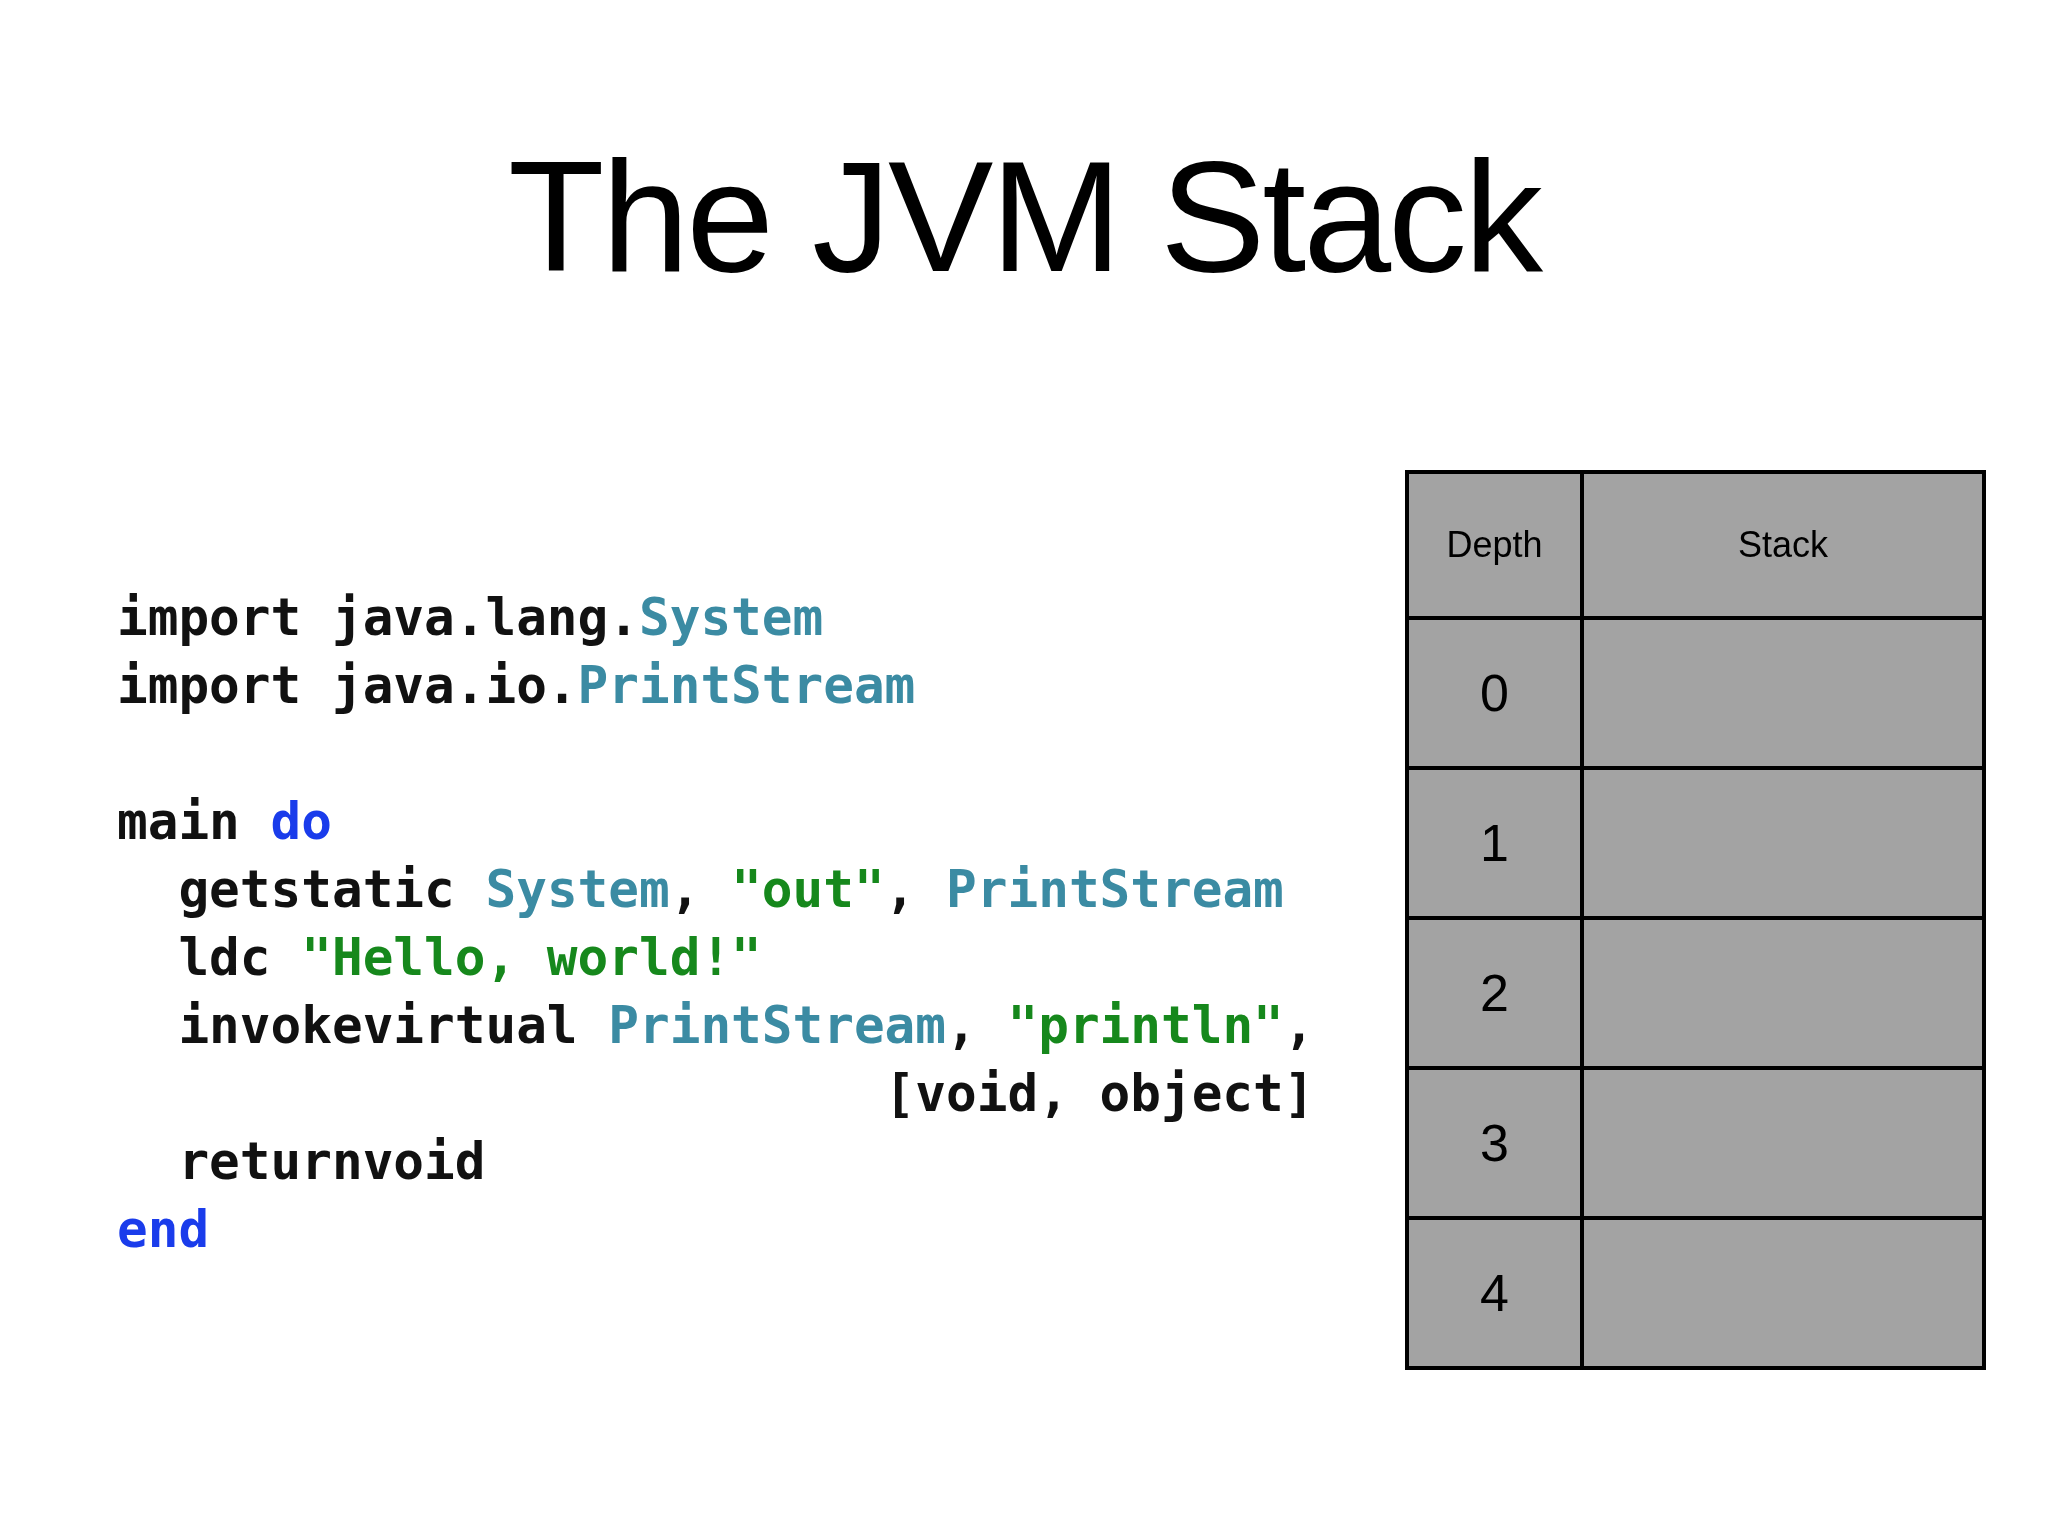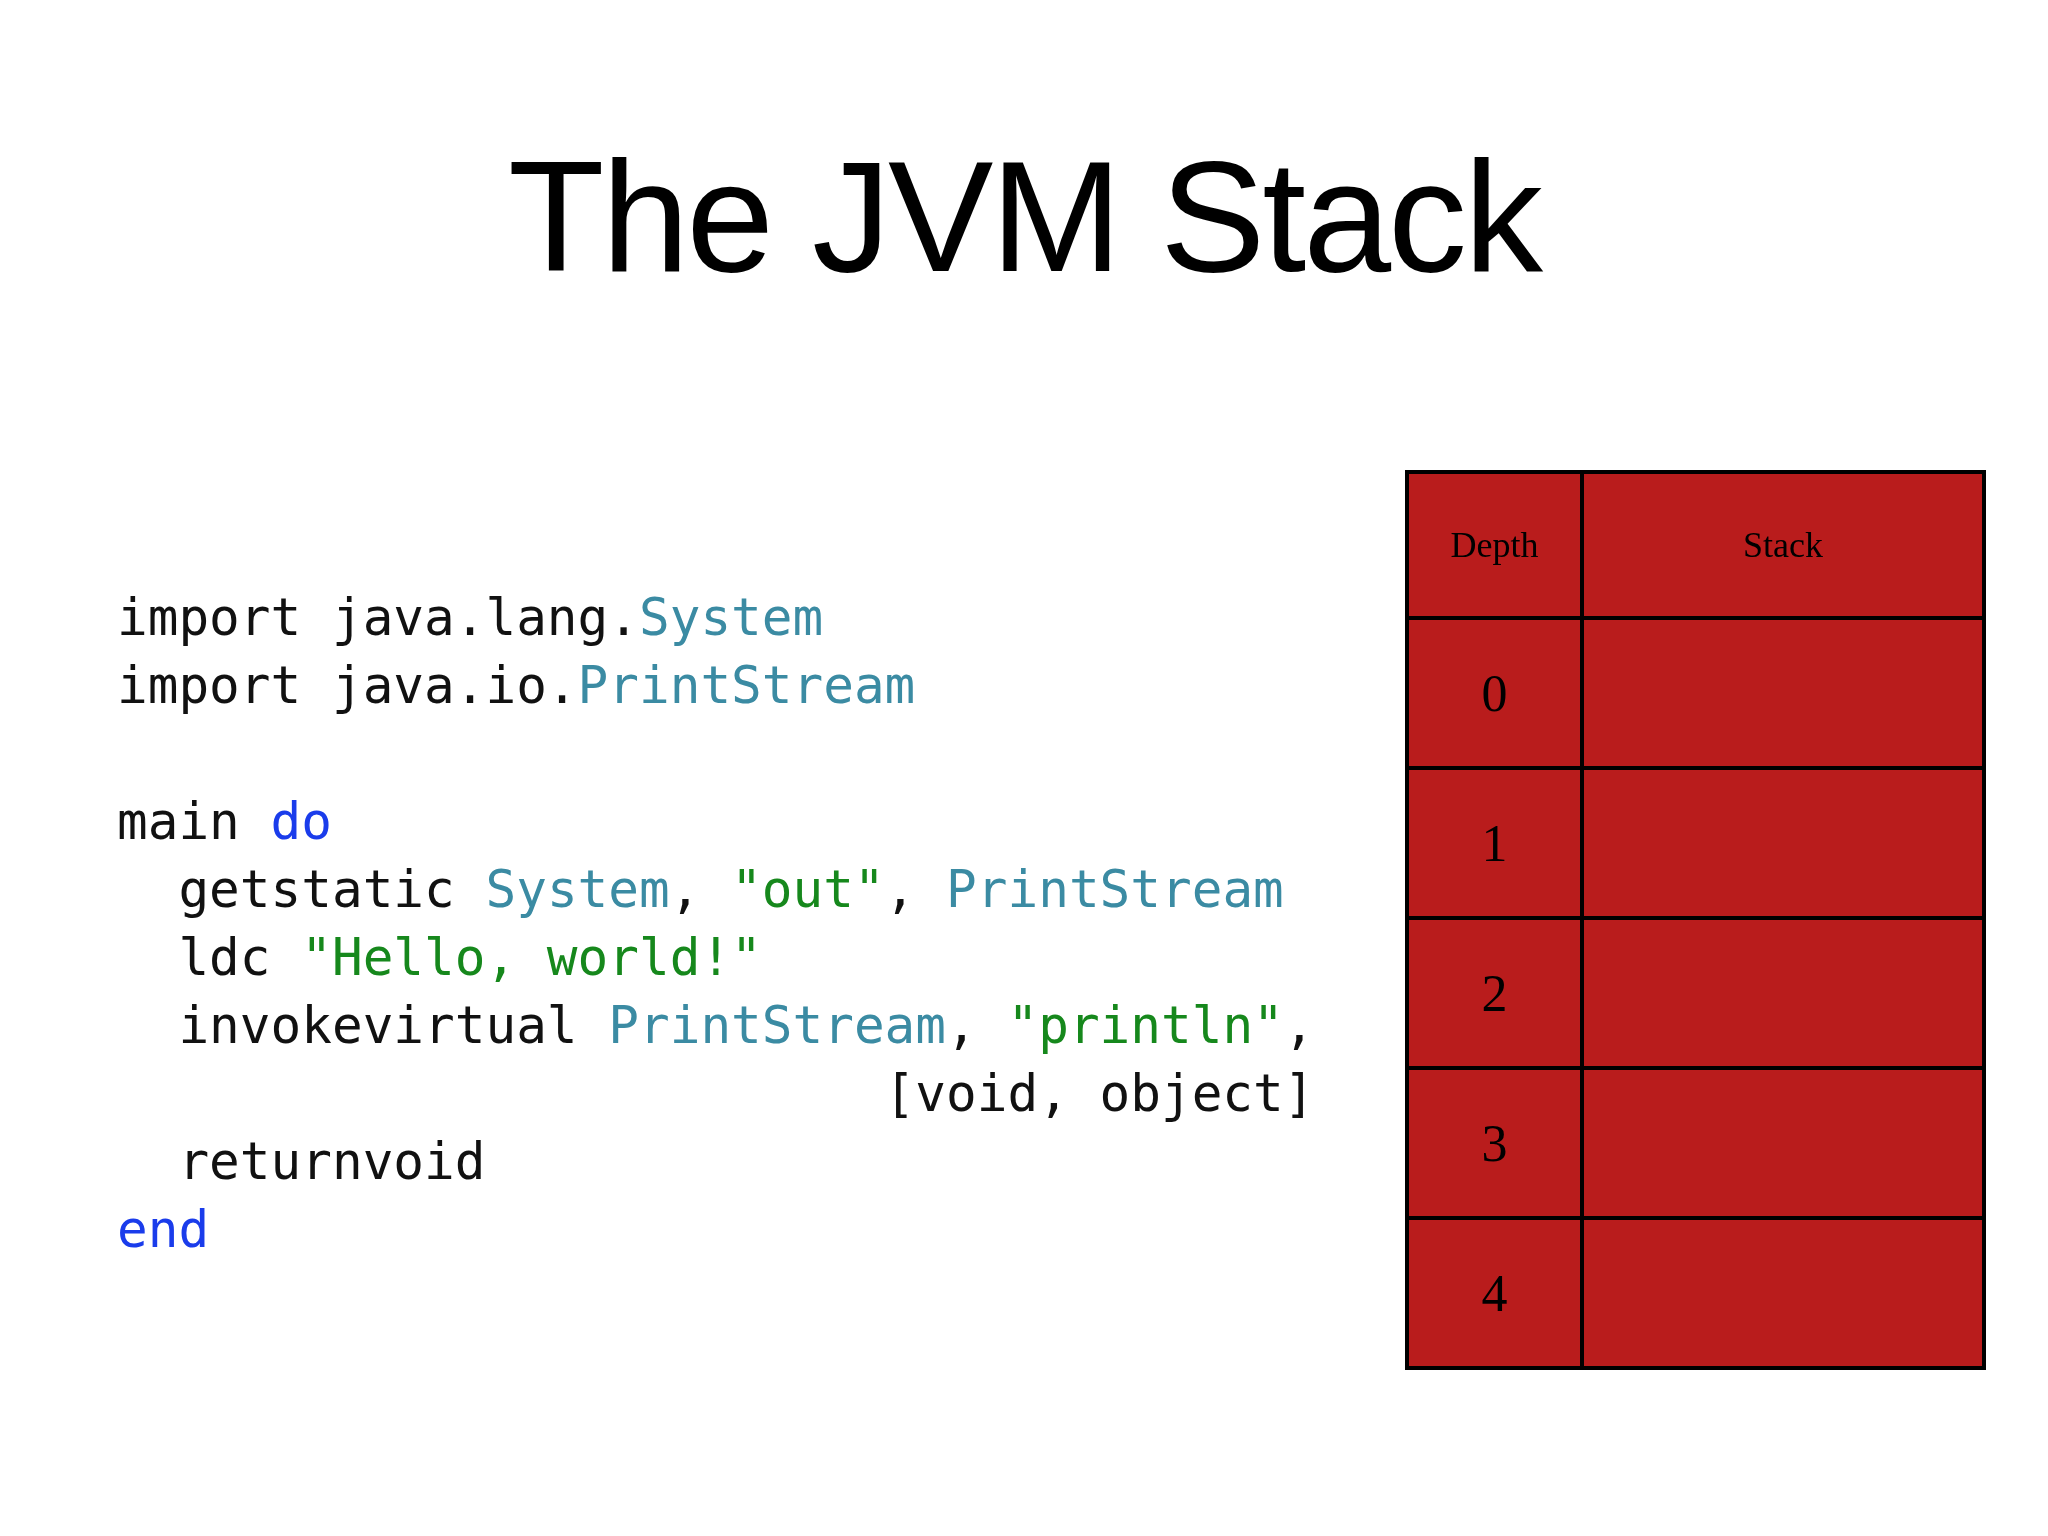--- a/index.html
+++ b/index.html
@@ -29,38 +29,38 @@
     line-height: 1.1;
   }
   .code-block {
     position: absolute;
     left: 117px;
     top: 584px;
     font-family: "DejaVu Sans Mono", monospace;
     font-size: 51px;
     line-height: 68px;
     white-space: pre;
+    font-weight: bold;
   }
   .code-line {
     min-height: 68px;
   }
   .stack-table {
     position: absolute;
     left: 1405px;
     top: 470px;
     border-collapse: collapse;
     table-layout: fixed;
   }
   .stack-table th, .stack-table td {
     border: 4px solid #000000;
     text-align: center;
     vertical-align: middle;
     padding: 0;
-    background: #b91c1c;
-    font-family: Liberation Serif, serif;
+    background: #a3a3a3;
   }
   .stack-table th {
     font-size: 36px;
     font-weight: 400;
     color: #000000;
     height: 142px;
   }
   .stack-table td.depth-cell {
     font-size: 52px;
     font-weight: 400;

